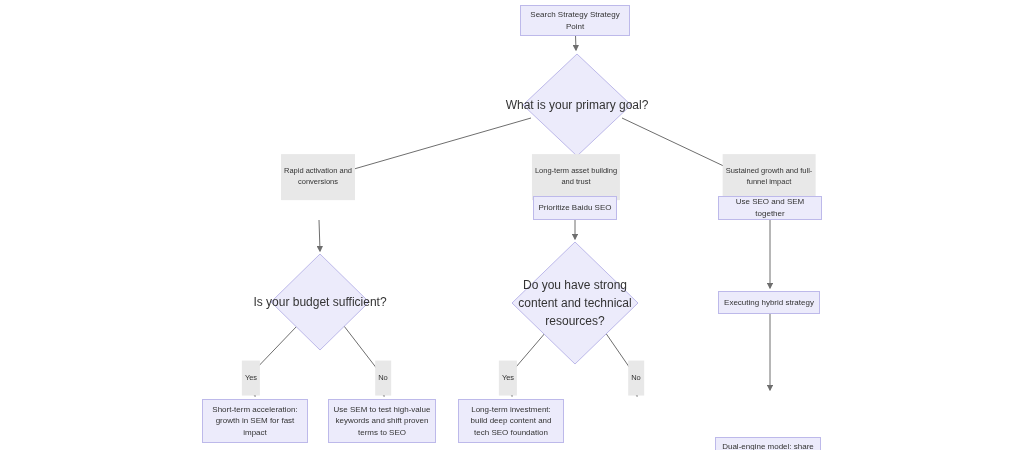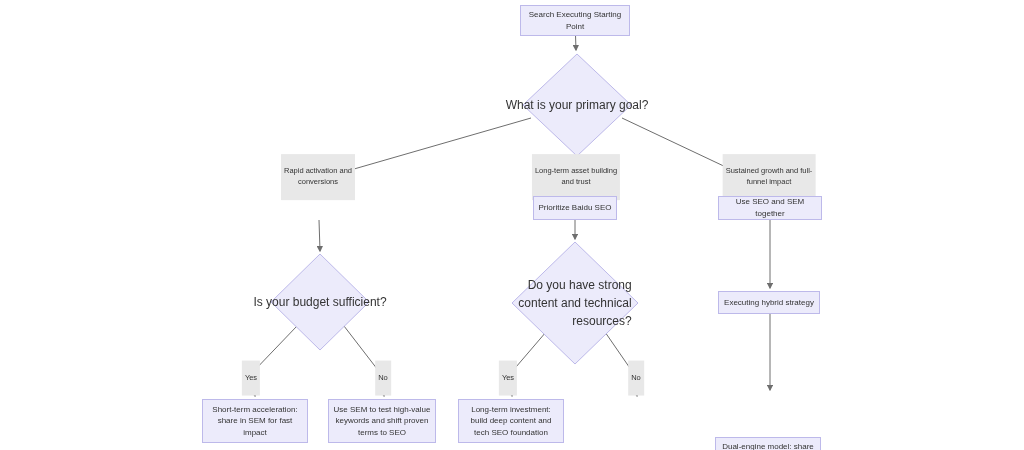--- a/index.html
+++ b/index.html
@@ -90,49 +90,49 @@
     <path class="edge" d="M605,332 L634,374 L637,396" marker-end="url(#arrow)"></path>
 
     <path class="edge" d="M770,220 L770,288" marker-end="url(#arrow)"></path>
     <path class="edge" d="M770,314 L770,390" marker-end="url(#arrow)"></path>
 
     <polygon class="diamond" points="577,54 631,105 577,156 523,105"></polygon>
     <polygon class="diamond" points="320,254 369,302 320,350 271,302"></polygon>
     <polygon class="diamond" points="575,242 638,303 575,364 512,303"></polygon>
   </svg>
 
-  <div class="node" style="left:520px; top:5px; width:110px; height:31px;">Search Executing Starting
+  <div class="node" style="left:520px; top:5px; width:110px; height:31px;">Search Strategy Strategy
 Point</div>
 
   <div class="dtext" style="left:577px; top:105px;">What is your primary goal?</div>
 
   <div class="elabel" style="left:318px; top:177px;">Rapid activation and
 conversions</div>
   <div class="elabel" style="left:576px; top:177px;">Long-term asset building
 and trust</div>
   <div class="elabel" style="left:769px; top:177px;">Sustained growth and full-
 funnel impact</div>
 
   <div class="node" style="left:533px; top:196px; width:84px; height:24px;">Prioritize Baidu SEO</div>
   <div class="node" style="left:718px; top:196px; width:104px; height:24px;">Use SEO and SEM together</div>
 
   <div class="dtext" style="left:320px; top:302px;">Is your budget sufficient?</div>
-  <div class="dtext" style="left:575px; top:303px;text-align:right;">Do you have strong
+  <div class="dtext" style="left:575px; top:303px;">Do you have strong
 content and technical
 resources?</div>
 
   <div class="node" style="left:718px; top:291px; width:102px; height:23px;">Executing hybrid strategy</div>
 
   <div class="elabel" style="left:251px; top:378px;">Yes</div>
   <div class="elabel" style="left:383px; top:378px;">No</div>
   <div class="elabel" style="left:508px; top:378px;">Yes</div>
   <div class="elabel" style="left:636px; top:378px;">No</div>
 
   <div class="node" style="left:202px; top:399px; width:106px; height:44px;">Short-term acceleration:
-share in SEM for fast
+growth in SEM for fast
 impact</div>
   <div class="node" style="left:328px; top:399px; width:108px; height:44px;">Use SEM to test high-value
 keywords and shift proven
 terms to SEO</div>
   <div class="node" style="left:458px; top:399px; width:106px; height:44px;">Long-term investment:
 build deep content and
 tech SEO foundation</div>
   <div class="node" style="left:715px; top:393px; width:106px; height:54px;margin-top:44px;">Dual-engine model: share
 data, align keywords, and
 build coordinated

